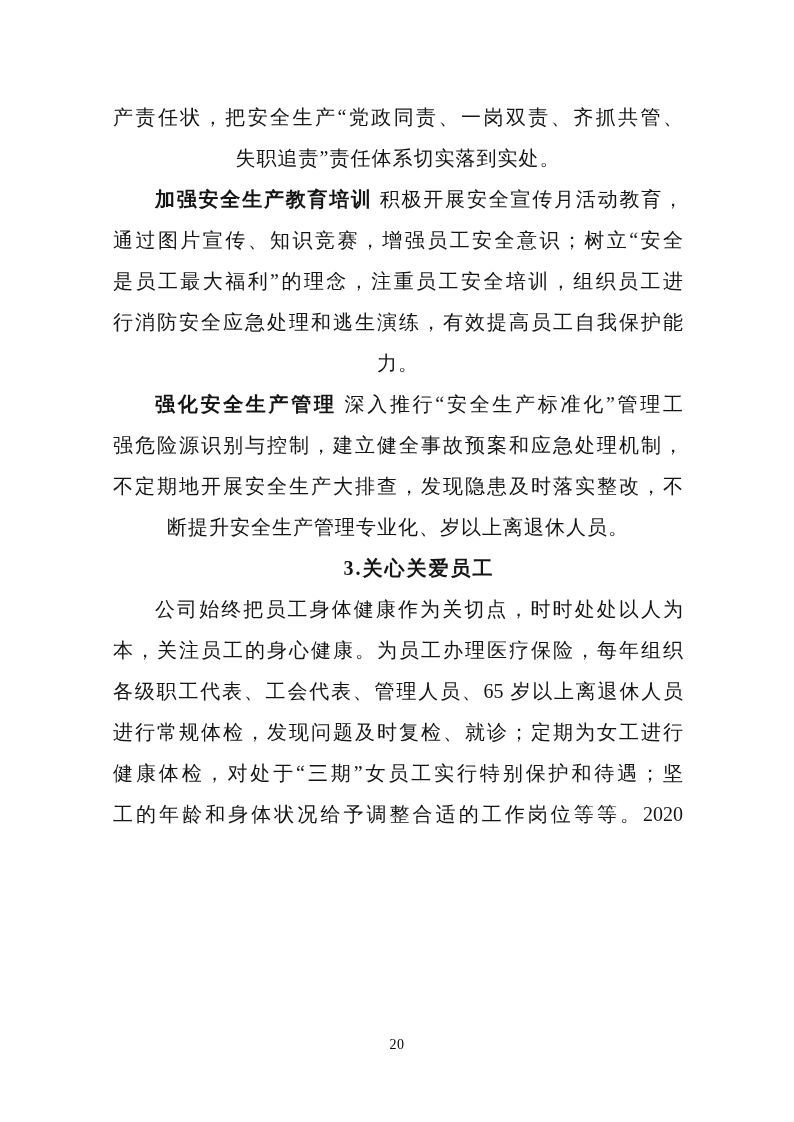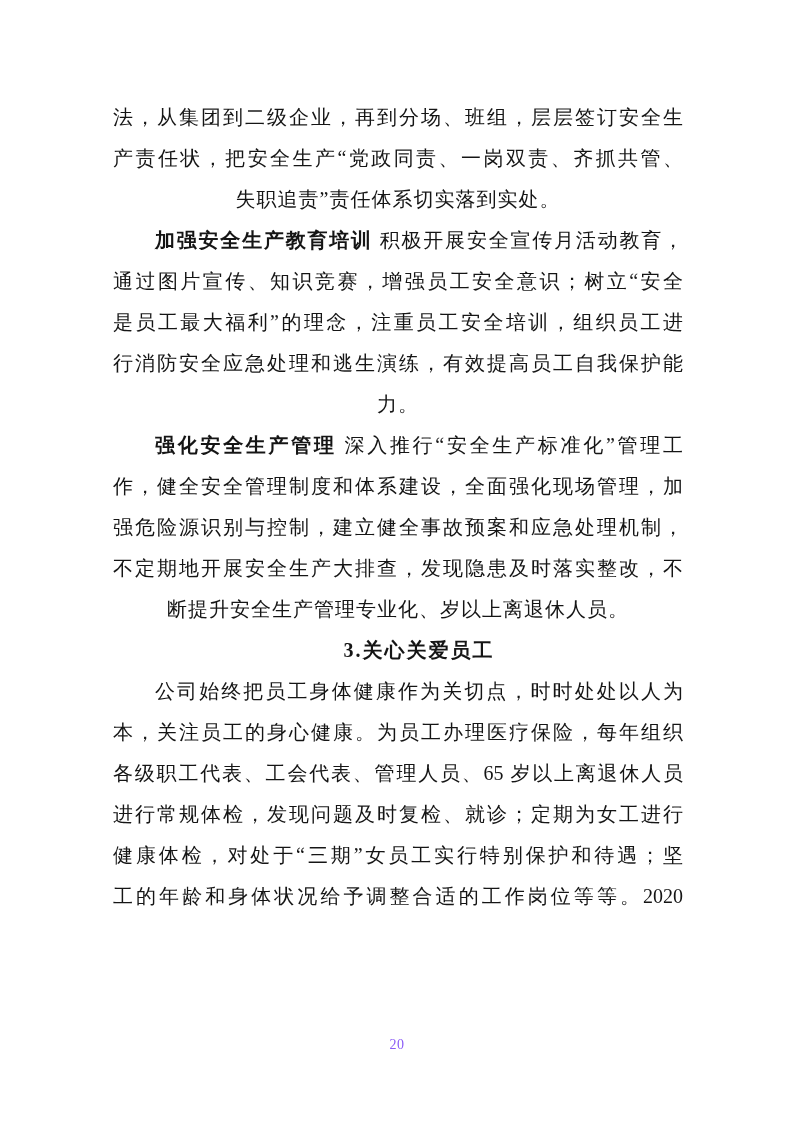--- a/index.html
+++ b/index.html
@@ -54,42 +54,40 @@
     text-align: center;
   }
   .pagenum {
     position: absolute;
     left: 0;
     top: 1034px;
     width: 100%;
     text-align: center;
     font-size: 14px;
     line-height: 22px;
-    color: #8b5cf6;
+    color: #000000;
     letter-spacing: 0.5px;
   }
 </style>
 </head>
 <body>
 
 <div class="page">
   <div class="text-block">
 
-    <div class="line j">法，从集团到二级企业，再到分场、班组，层层签订安全生</div>
     <div class="line j">产责任状，把安全生产“党政同责、一岗双责、齐抓共管、</div>
     <div class="line last">失职追责”责任体系切实落到实处。</div>
 
     <div class="line j indent"><span class="b">加强安全生产教育培训</span><span> 积极开展安全宣传月活动教育，</span></div>
     <div class="line j">通过图片宣传、知识竞赛，增强员工安全意识；树立“安全</div>
     <div class="line j">是员工最大福利”的理念，注重员工安全培训，组织员工进</div>
     <div class="line j">行消防安全应急处理和逃生演练，有效提高员工自我保护能</div>
     <div class="line last">力。</div>
 
     <div class="line j indent"><span class="b">强化安全生产管理</span><span> 深入推行“安全生产标准化”管理工</span></div>
-    <div class="line j">作，健全安全管理制度和体系建设，全面强化现场管理，加</div>
     <div class="line j">强危险源识别与控制，建立健全事故预案和应急处理机制，</div>
     <div class="line j">不定期地开展安全生产大排查，发现隐患及时落实整改，不</div>
     <div class="line last">断提升安全生产管理专业化、岁以上离退休人员。</div>
 
     <div class="line heading indent">3.关心关爱员工</div>
 
     <div class="line j indent">公司始终把员工身体健康作为关切点，时时处处以人为</div>
     <div class="line j">本，关注员工的身心健康。为员工办理医疗保险，每年组织</div>
     <div class="line j">各级职工代表、工会代表、管理人员、65 岁以上离退休人员</div>
     <div class="line j">进行常规体检，发现问题及时复检、就诊；定期为女工进行</div>

